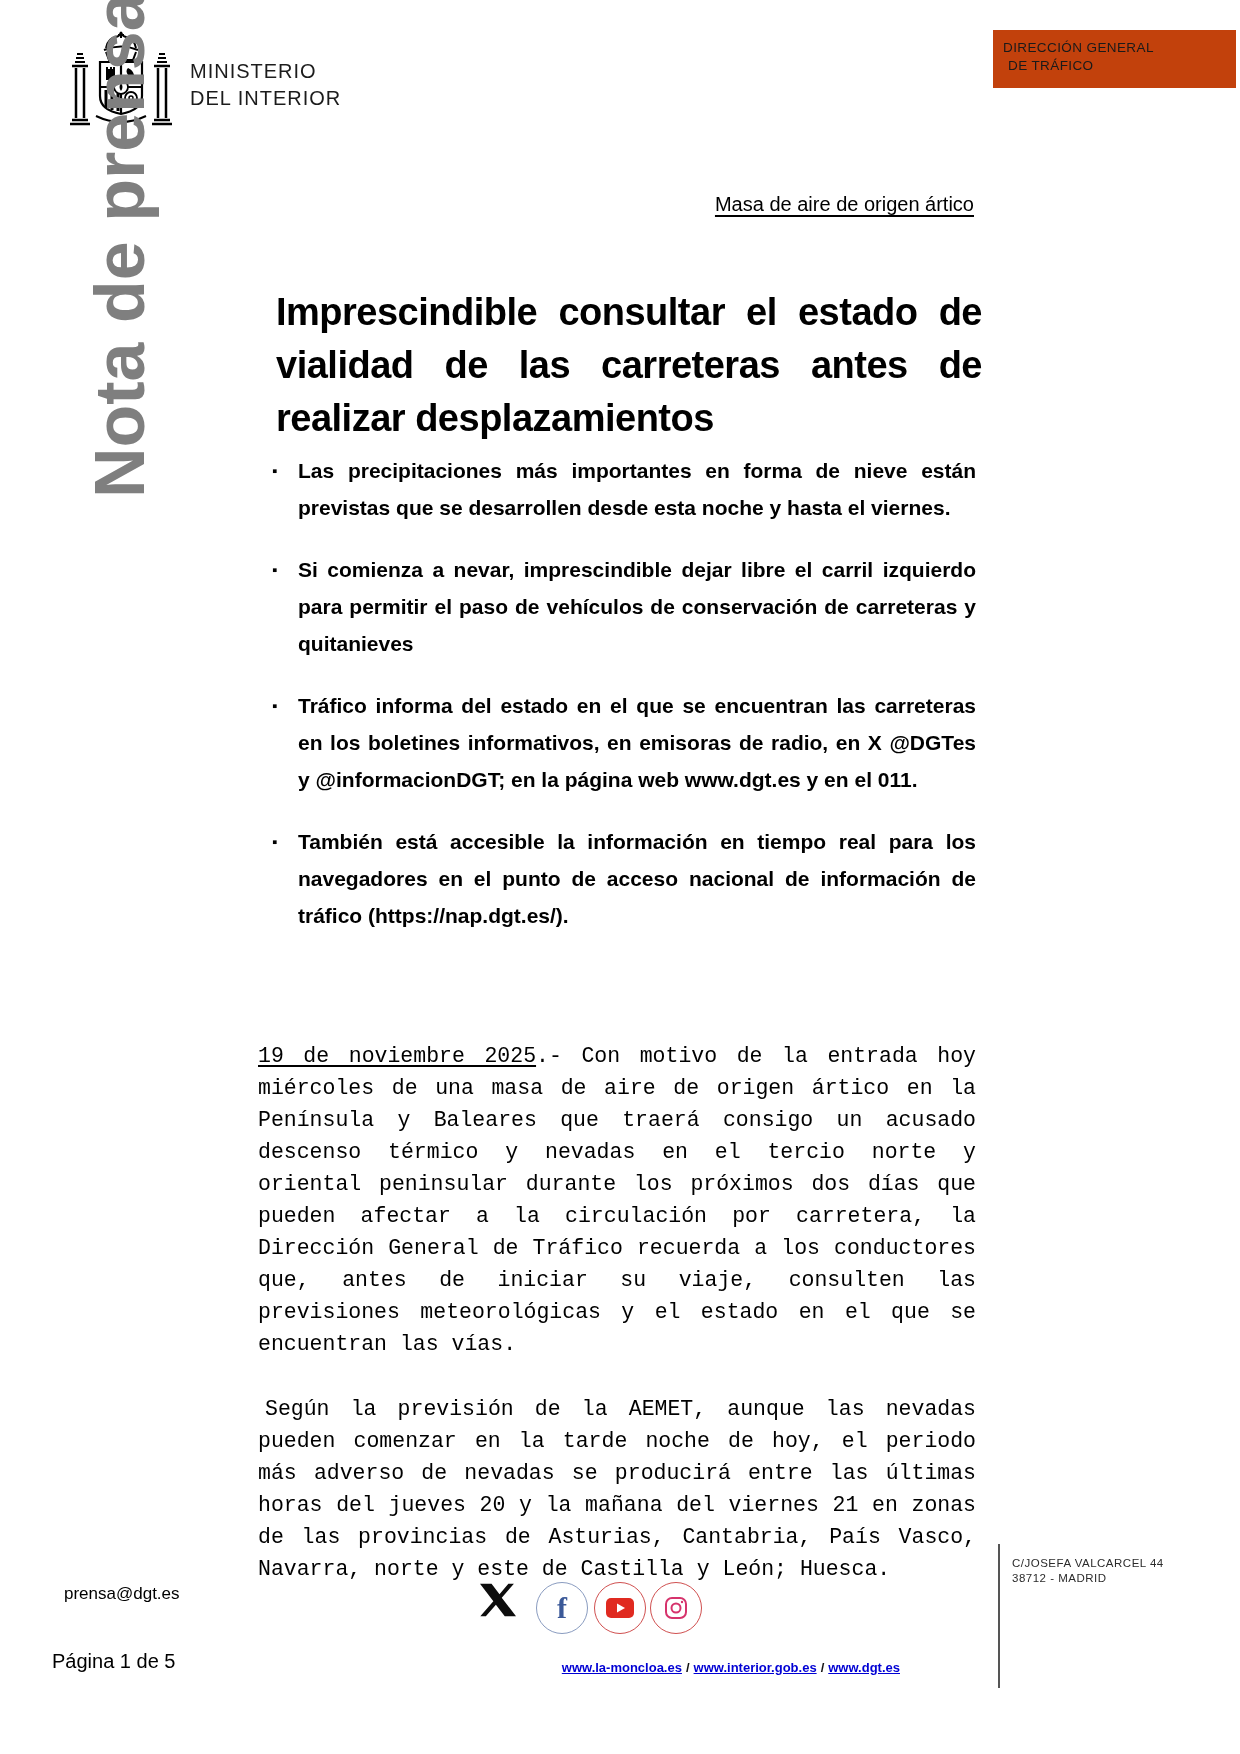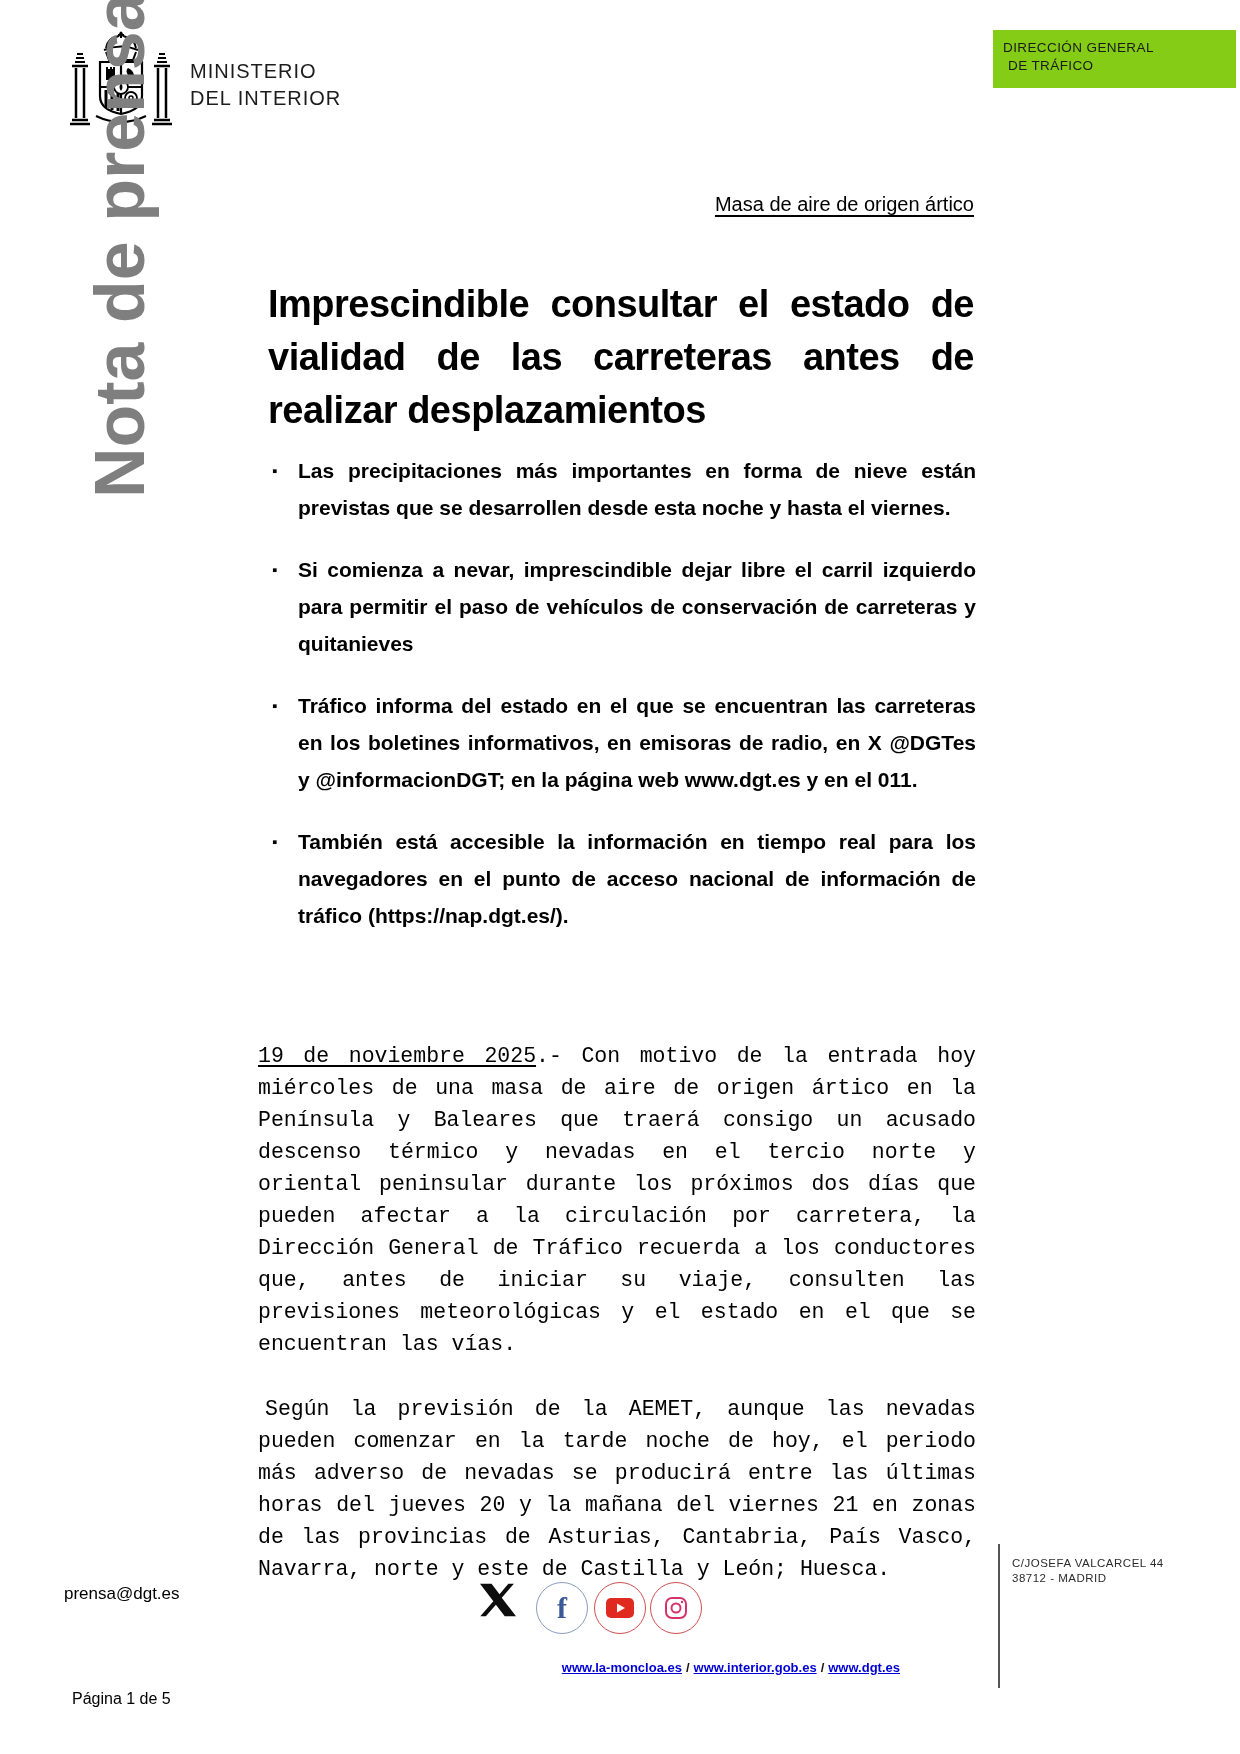--- a/index.html
+++ b/index.html
@@ -15,21 +15,21 @@
 
   
   .coat { position:absolute; left:62px; top:26px; width:118px; height:112px; }
   .ministry {
     position:absolute; left:190px; top:58px;
     font-size:20px; line-height:27px; letter-spacing:1px;
     color:#1c1c1c; font-weight:400;
   }
   .dept-box {
     position:absolute; left:993px; top:30px; width:243px; height:58px;
-    background:#84cc16; box-sizing:border-box; padding:9px 0 1px 10px;
+    background:#c2410c; box-sizing:border-box; padding:9px 0 1px 10px;
     font-size:13.5px; line-height:18px; color:#1a1a1a; letter-spacing:0.4px;
   }
   .dept-box .l2 { margin-left:5px; }
 
   
   .vlabel-anchor { position:absolute; left:120px; top:498px; width:0; height:0; }
   .vlabel-anchor span {
     display:block; white-space:nowrap;
     transform:translate(-50%,-50%) rotate(-90deg);
     font-size:70px; font-weight:bold; color:#7f7f7f; letter-spacing:0px;
@@ -62,21 +62,21 @@
   .paragraphs p {
     margin:0 0 33px 0;
     font-size:21.5px; line-height:32px;
     text-align:justify; text-align-last:left;
   }
   .paragraphs p.indent { text-indent:7px; }
   .date-lead { text-decoration:underline; text-underline-offset:3px; }
 
   
   .email { position:absolute; left:64px; top:1584px; font-size:17px; }
-  .page-indicator { position:absolute; left:72px; top:1650px; font-size:16px;margin-top:40px; }
+  .page-indicator { position:absolute; left:52px; top:1650px; font-size:20px; }
 
   .social { position:absolute; left:480px; top:1582px; width:230px; height:56px; }
   .social .icon { position:absolute; top:0; }
   .x-icon { left:0px; top:10px; width:36px; height:36px; }
   .circle {
     width:52px; height:52px; border-radius:50%;
     box-sizing:border-box; display:flex; align-items:center; justify-content:center;
   }
   .fb { left:56px; border:1px solid #8a9cc0; }
   .fb .f { color:#3b5998; font-size:30px; font-weight:bold; font-family:"Liberation Serif",serif; }
@@ -166,21 +166,21 @@
     <div>DIRECCIÓN GENERAL</div>
     <div class="l2">DE TRÁFICO</div>
   </div>
 
   <div class="vlabel-anchor">
     <span>Nota de prensa</span>
   </div>
 
   <div class="kicker">Masa de aire de origen ártico</div>
 
-  <h1 class="title" style="margin:0">Imprescindible consultar el estado de vialidad de las carreteras antes de realizar desplazamientos</h1>
+  <h1 class="title" style="margin:8px">Imprescindible consultar el estado de vialidad de las carreteras antes de realizar desplazamientos</h1>
 
   <ul class="bullets">
     <li>
       <span class="marker">▪</span>
       <span>Las precipitaciones más importantes en forma de nieve están previstas que se desarrollen desde esta noche y hasta el viernes.</span>
     </li>
     <li>
       <span class="marker">▪</span>
       <span>Si comienza a nevar, imprescindible dejar libre el carril izquierdo para permitir el paso de vehículos de conservación de carreteras y quitanieves</span>
     </li>

